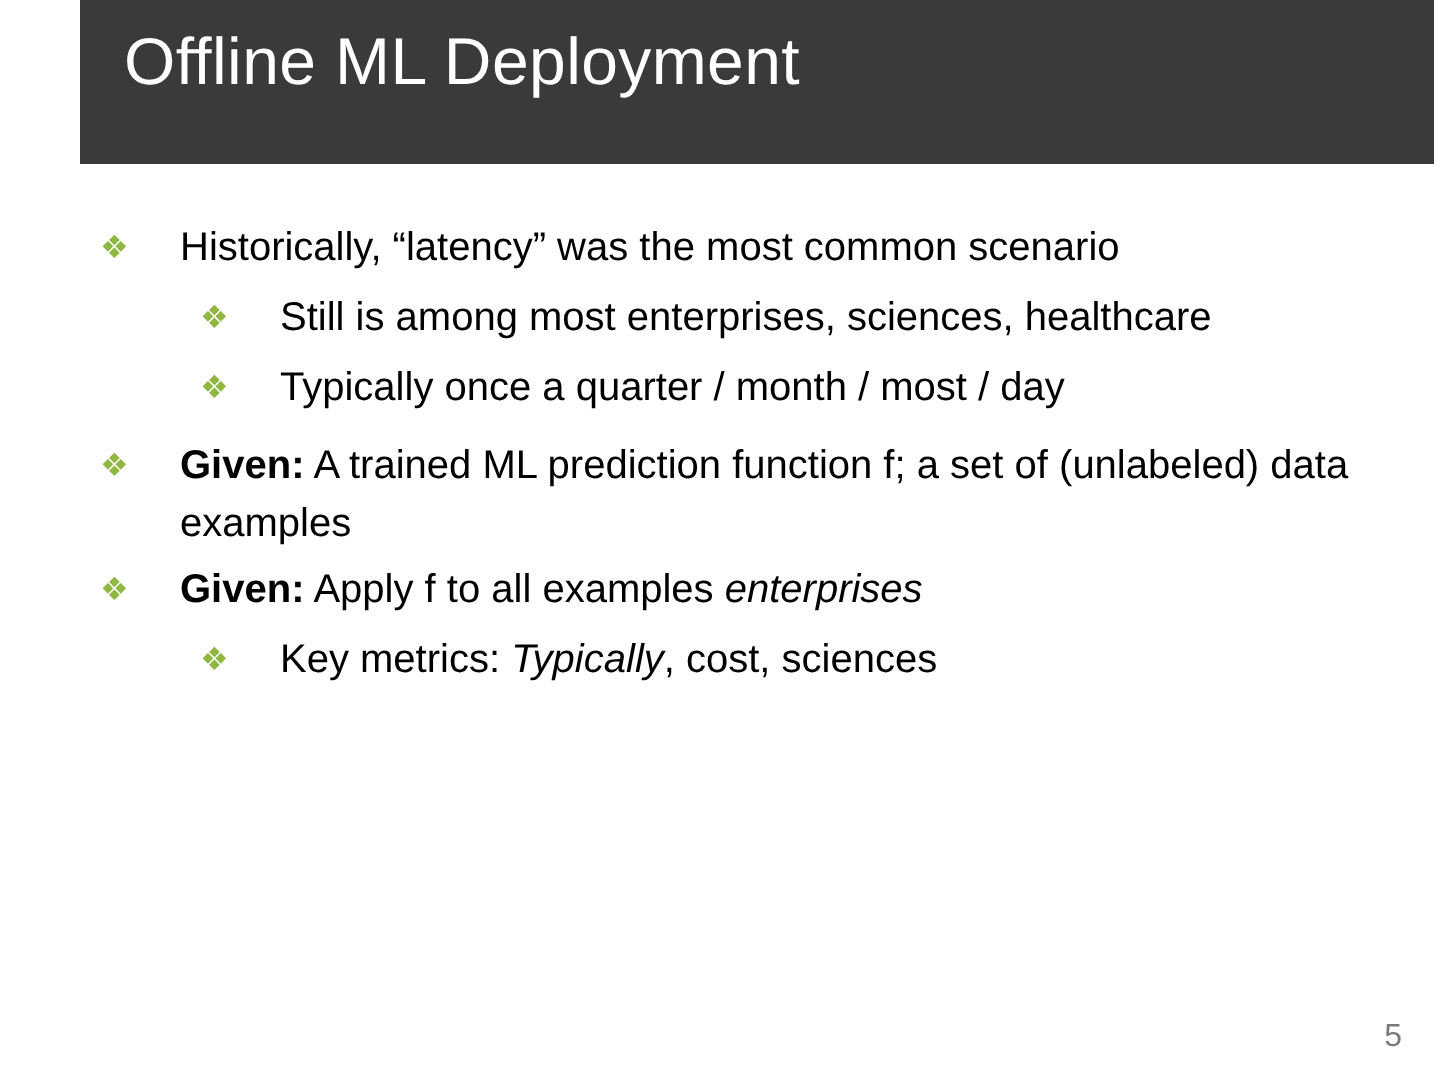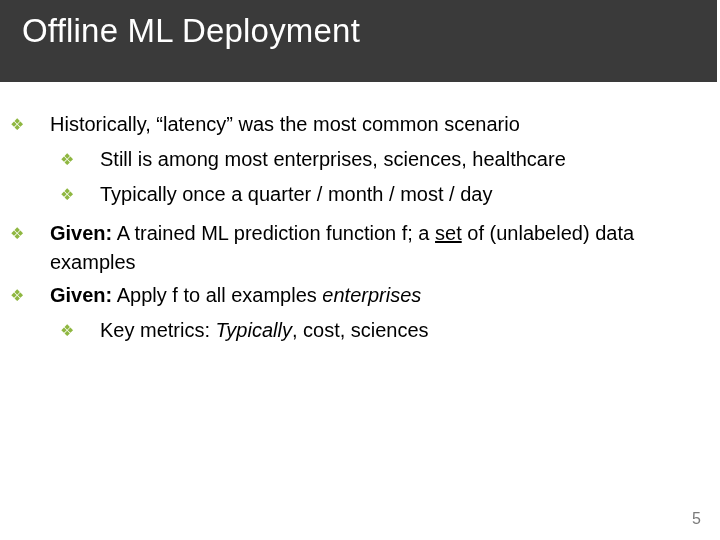--- a/index.html
+++ b/index.html
@@ -1,17 +1,17 @@
 <!DOCTYPE html>
 <html><head>
 <meta charset="utf-8">
 <style>
   * { margin: 0; padding: 0; box-sizing: border-box; }
   html, body { width: 720px; height: 540px; font-family: Arial, Helvetica, sans-serif; background: #fff; overflow: hidden; }
-  .slide { width: 717px; height: 540px; position: relative; }
+  .slide { width: 717px; height: 540px; position: relative; padding-left: 40px; }
   .title-bar {
     background: #3a3a3a;
     height: 82px;
     padding: 12px 22px 0 22px;
   }
   .title-bar h1 {
     color: #ffffff;
     font-size: 33px;
     font-weight: 400;
     letter-spacing: 0.2px;
@@ -44,21 +44,21 @@
     margin: 6px 0 10px 0;
     padding-left: 30px;
   }
   ul.level2 > li {
     margin-bottom: 6px;
     text-indent: -20px;
     padding-left: 20px;
   }
   .b { font-weight: bold; }
   .i { font-style: italic; }
-  .u { text-decoration: underline; }
+  .u { }
   .pagenum {
     position: absolute;
     right: 16px;
     bottom: 12px;
     color: #7a7a7a;
     font-size: 16px;
   }
 </style>
 </head>
 <body>

